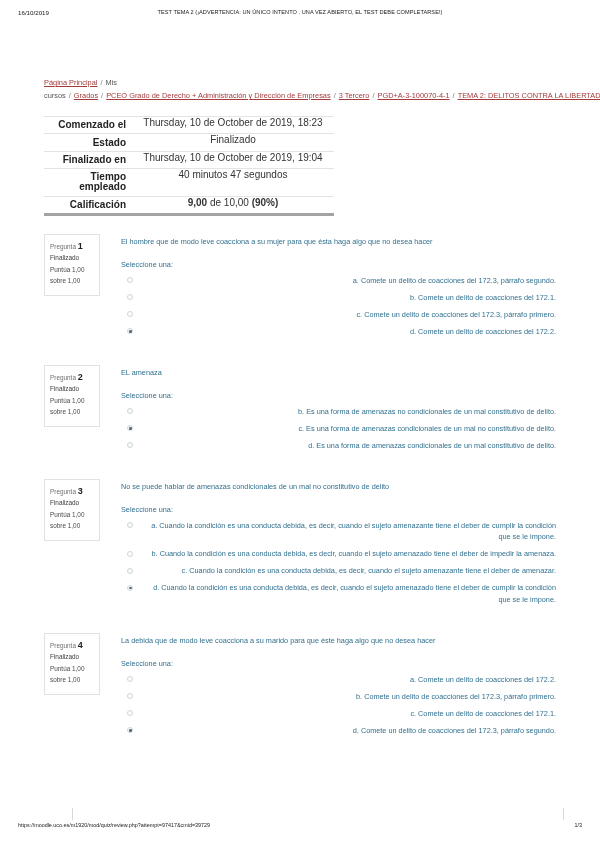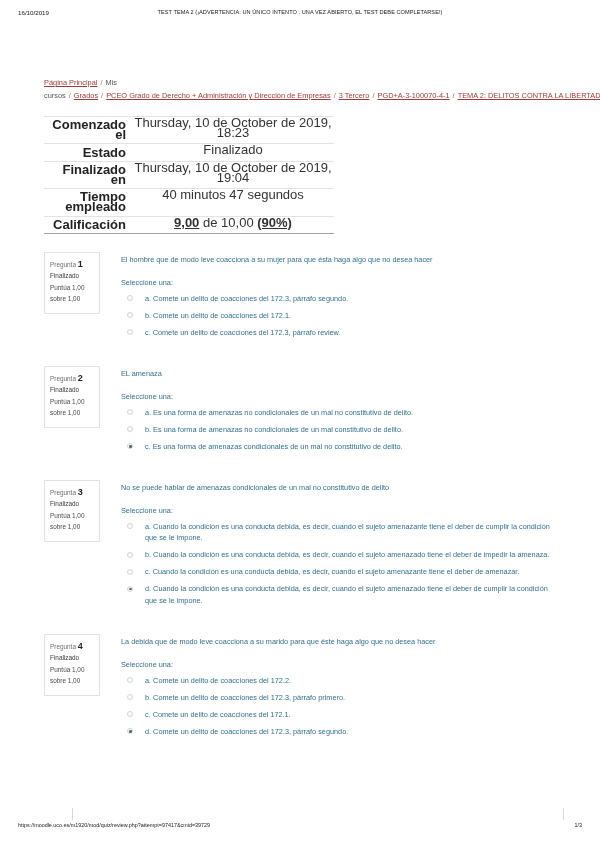--- a/index.html
+++ b/index.html
@@ -47,43 +47,43 @@
   .breadcrumb .crumb-plain {
     color:#555;
     text-decoration:none;
   }
   .breadcrumb .sep { color:#777; padding:0 3px; }
 
   
   .summary {
     width:290px;
     border-collapse:collapse;
-    font-size:13px;
+    font-size:10px;
     margin-bottom:18px;
   }
   .summary tr { border-top:1px solid #e3e3e3; }
-  .summary tr:last-child { border-bottom:1px solid #a3a3a3; }
+  .summary tr:last-child { border-bottom:3px solid #a3a3a3; }
   .summary th {
     text-align:right;
     vertical-align:top;
     font-weight:bold;
     color:#222;
     padding:3.2px 6px 3.2px 0;
     width:88px;
     line-height:10px;
   }
   .summary td {
     text-align:center;
     vertical-align:top;
     color:#333;
     padding:1px 0;
     line-height:10px;
     font-weight:normal;
   }
-  .summary td b { font-weight:bold;text-decoration:underline; }
+  .summary td b { font-weight:bold; }
 
   
   .question {
     display:flex;
     align-items:flex-start;
     margin-bottom:22px;
   }
   .qinfo {
     width:56px;
     flex:0 0 56px;
@@ -136,21 +136,21 @@
     position:relative;
   }
   .radio.checked::after {
     content:"";
     position:absolute;
     left:1.3px; top:1.3px;
     width:2.4px; height:2.4px;
     border-radius:50%;
     background:#5a6b73;
   }
-  .answer .atext { flex:1; }
+  .answer .atext { flex:1;text-align:right; }
 
   
   .print-footer {
     position:absolute;
     left:0; bottom:14px; width:600px;
     height:12px;
     font-size:5.4px;
     color:#1a1a1a;
   }
   .print-footer .pf-url { position:absolute; left:18px; top:0; white-space:nowrap; }
@@ -216,47 +216,51 @@
             <div class="answer">
               <span class="radio"></span>
               <span class="atext">a. Comete un delito de coacciones del 172.3, párrafo segundo.</span>
             </div>
             <div class="answer">
               <span class="radio"></span>
               <span class="atext">b. Comete un delito de coacciones del 172.1.</span>
             </div>
             <div class="answer">
               <span class="radio"></span>
-              <span class="atext">c. Comete un delito de coacciones del 172.3, párrafo review.</span>
+              <span class="atext">c. Comete un delito de coacciones del 172.3, párrafo primero.</span>
+            </div>
+            <div class="answer">
+              <span class="radio checked"></span>
+              <span class="atext">d. Comete un delito de coacciones del 172.2.</span>
             </div>
           </div>
         </div>
       </div>
       <div class="question">
         <div class="qinfo">
           <div class="qnum-line"><span>Pregunta</span> <span class="qnum">2</span></div>
           <div class="qstate">Finalizado</div>
           <div class="qgrade">Puntúa 1,00</div>
           <div class="qgrade">sobre 1,00</div>
         </div>
         <div class="qbody">
           <div class="qtext">EL amenaza</div>
           <div class="qprompt">Seleccione una:</div>
           <div class="answers">
             <div class="answer">
               <span class="radio"></span>
-              <span class="atext">a. Es una forma de amenazas no condicionales de un mal no constitutivo de delito.</span>
-            </div>
-            <div class="answer">
-              <span class="radio"></span>
               <span class="atext">b. Es una forma de amenazas no condicionales de un mal constitutivo de delito.</span>
             </div>
             <div class="answer">
               <span class="radio checked"></span>
               <span class="atext">c. Es una forma de amenazas condicionales de un mal no constitutivo de delito.</span>
+            </div>
+            <div class="answer">
+              <span class="radio"></span>
+              <span class="atext">d. Es una forma de amenazas condicionales de un mal constitutivo de delito.</span>
             </div>
           </div>
         </div>
       </div>
       <div class="question">
         <div class="qinfo">
           <div class="qnum-line"><span>Pregunta</span> <span class="qnum">3</span></div>
           <div class="qstate">Finalizado</div>
           <div class="qgrade">Puntúa 1,00</div>
           <div class="qgrade">sobre 1,00</div>

